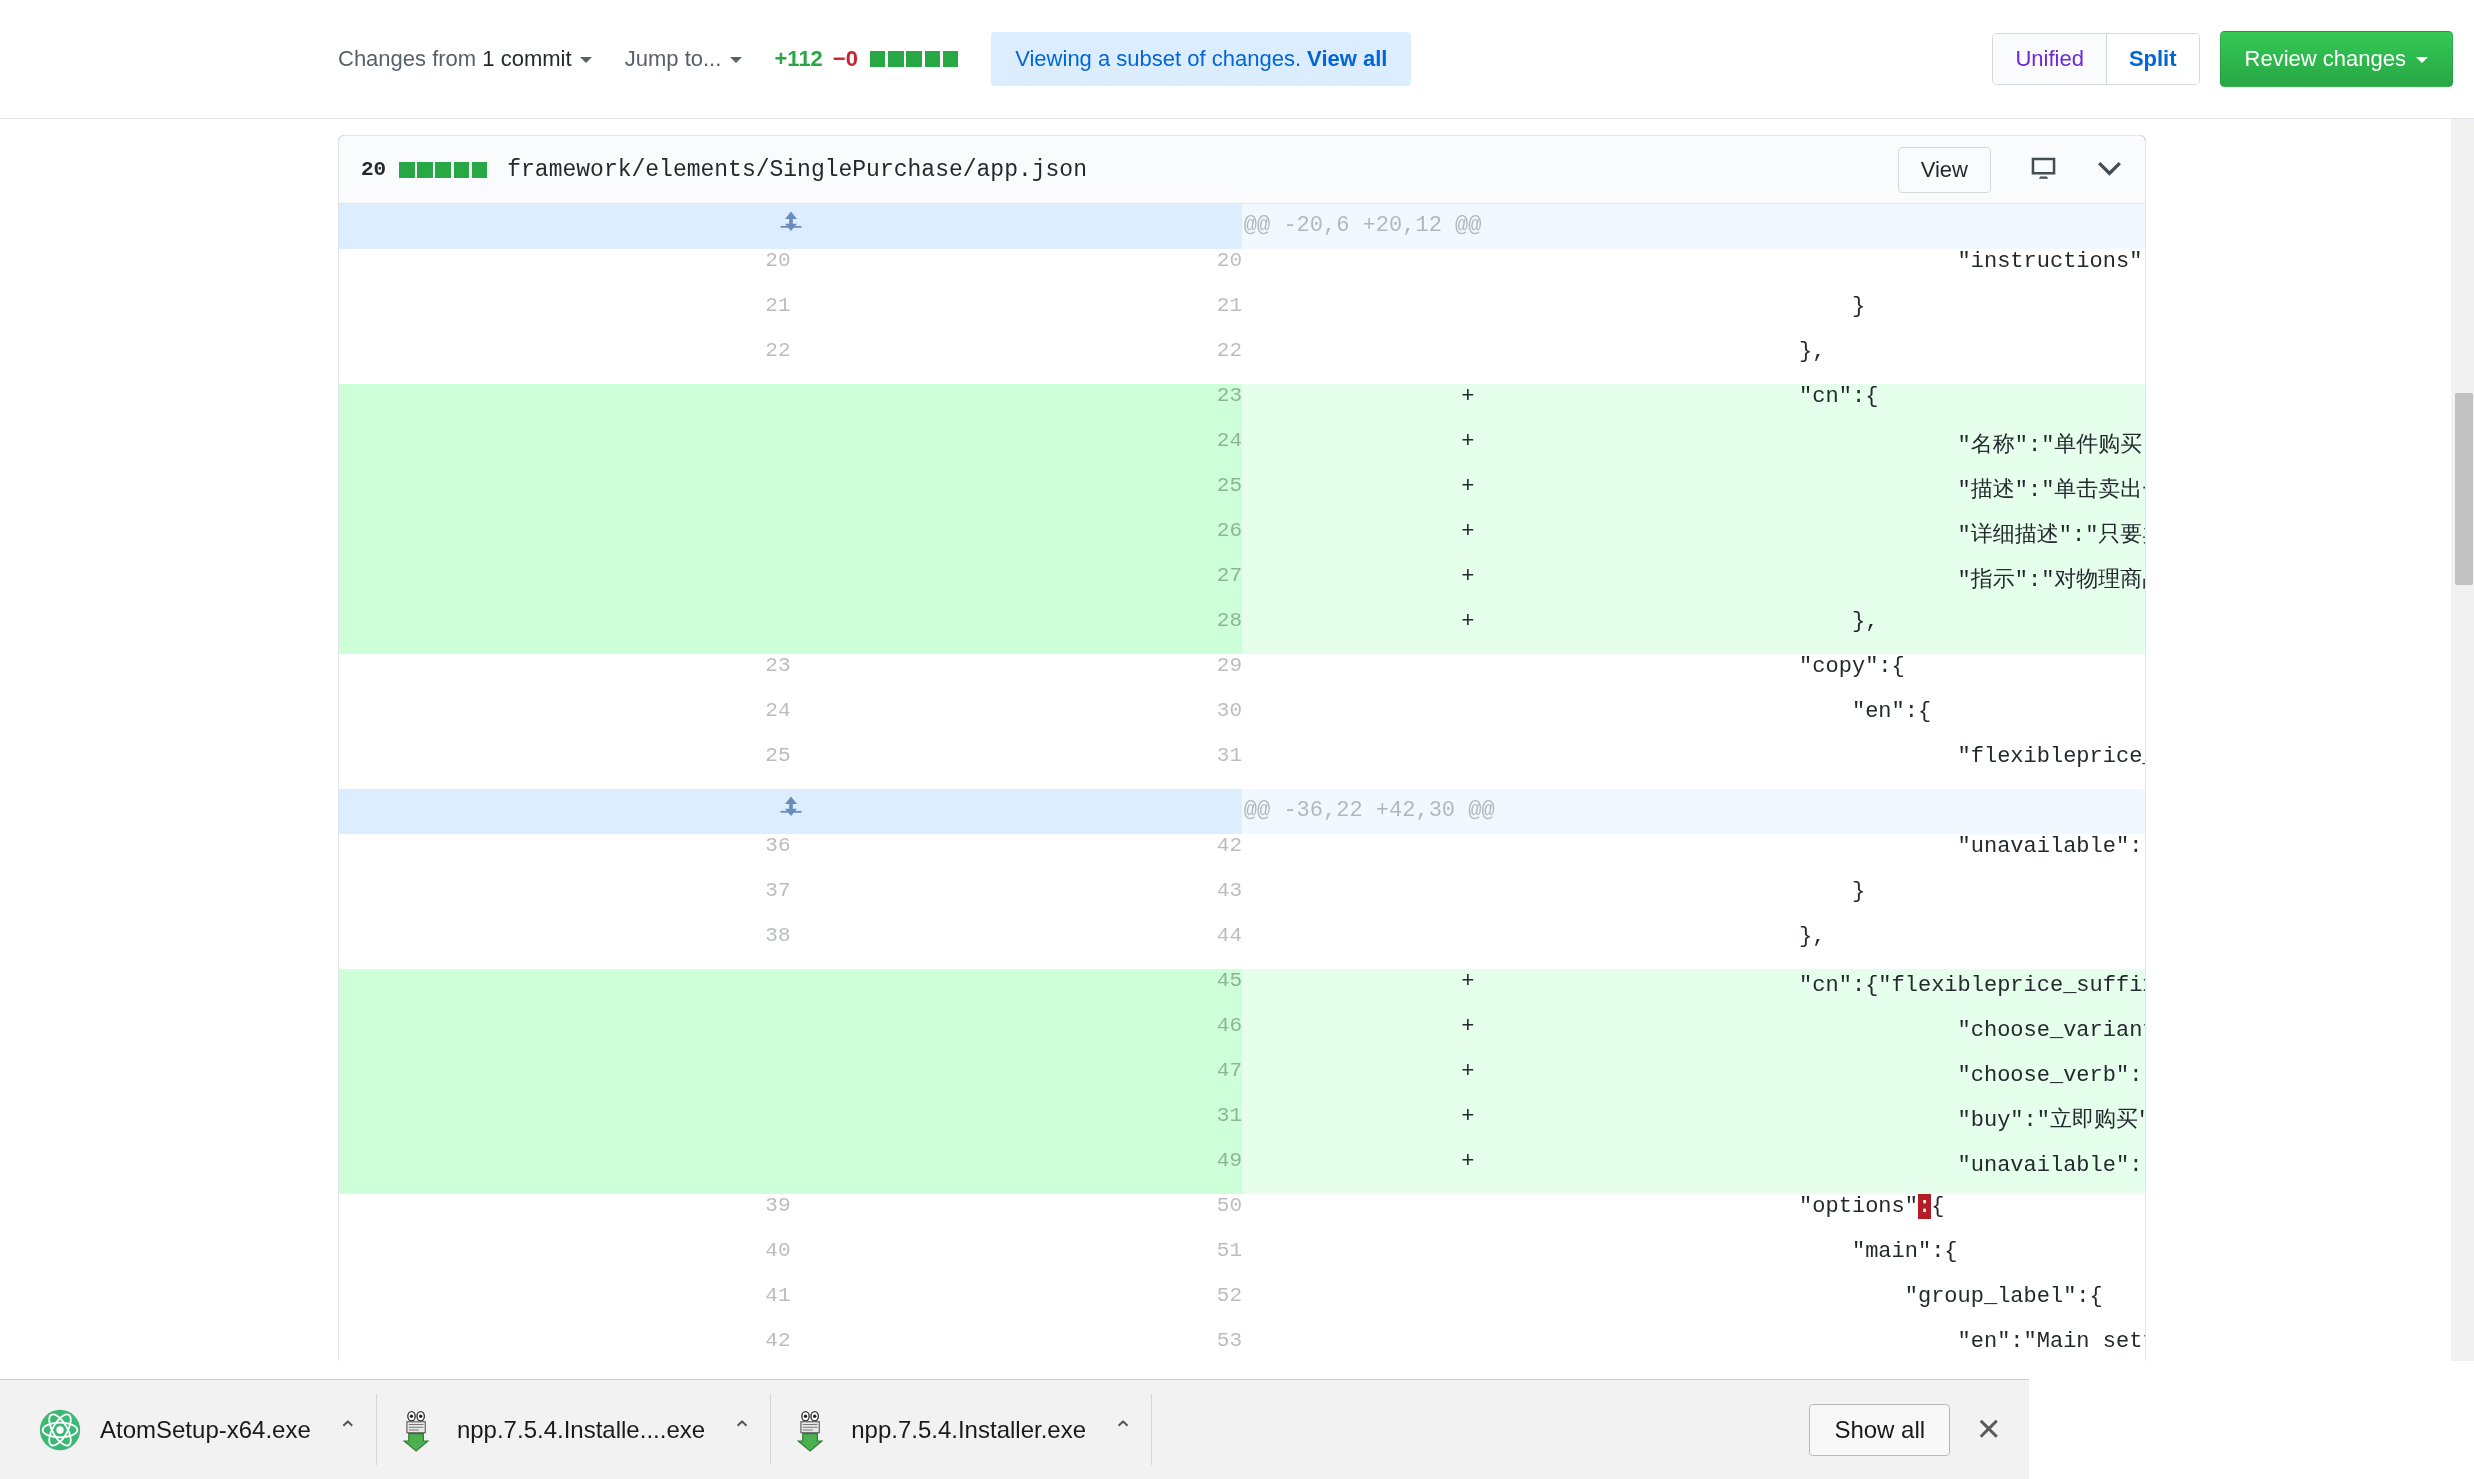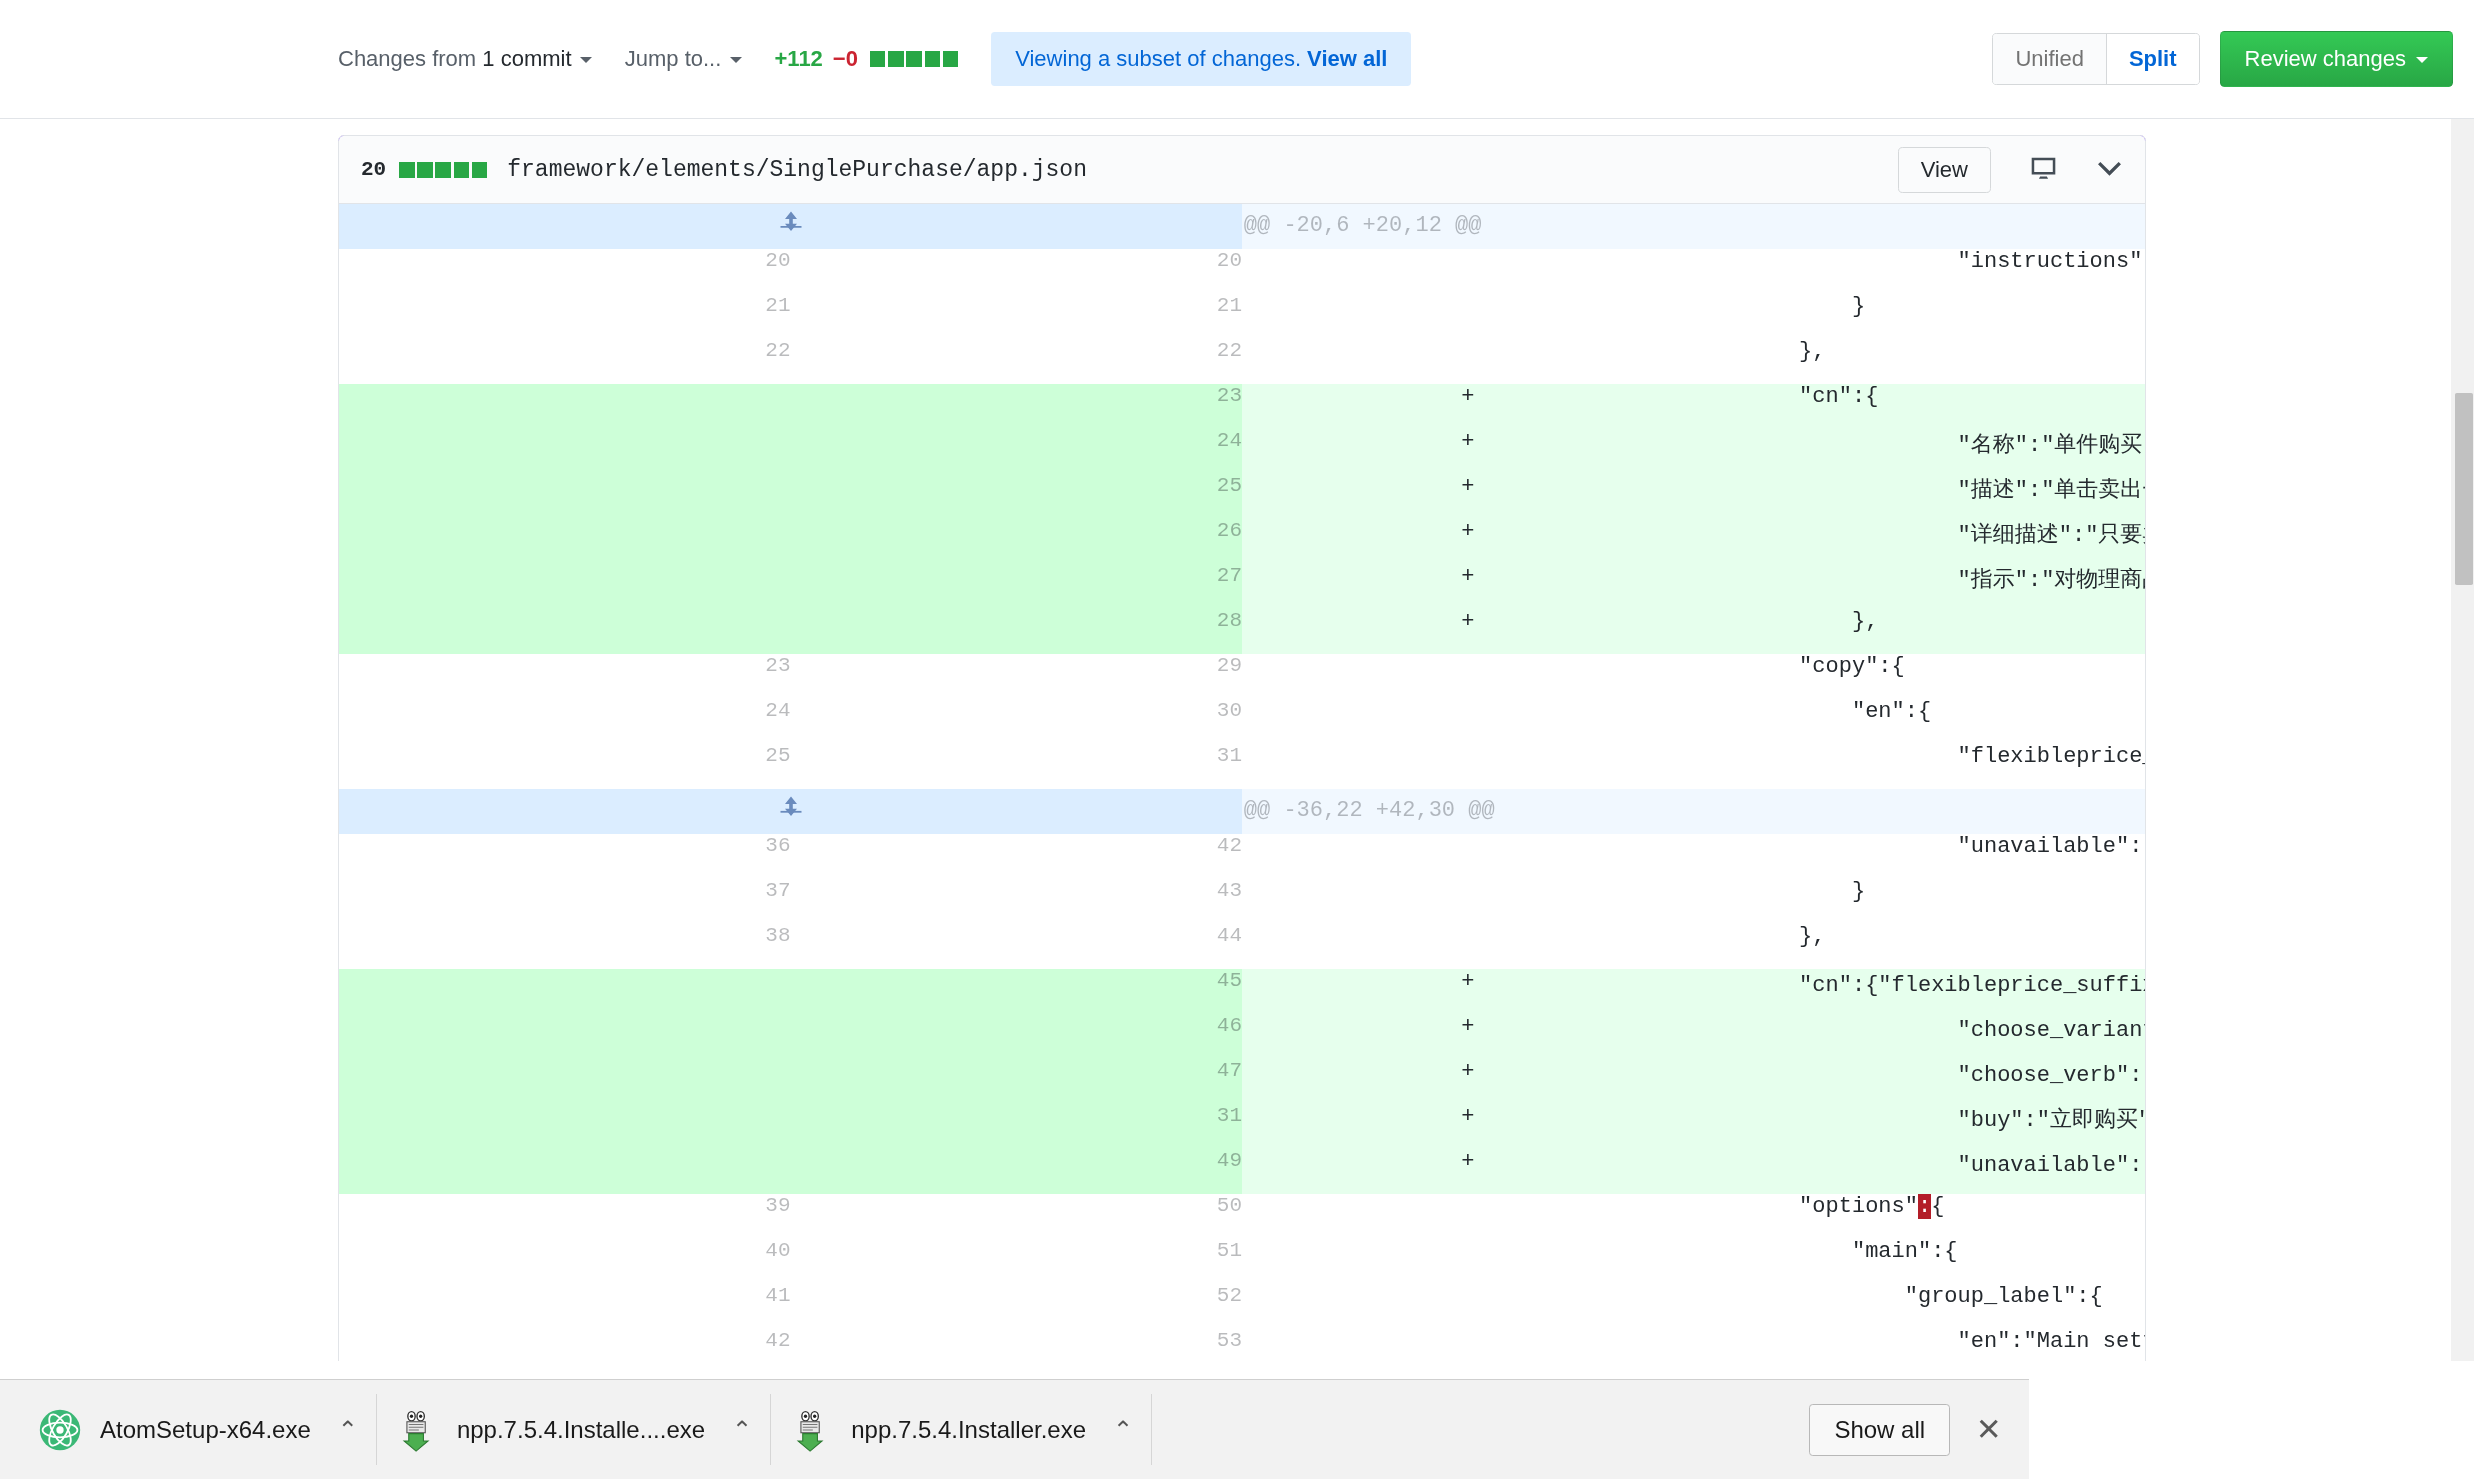--- a/index.html
+++ b/index.html
@@ -75,21 +75,21 @@
     border: 0.9px solid #d5d8da;
     border-radius: 4.6px;
     overflow: hidden;
     background: #fff;
   }
   .segmented div {
     padding: 12px 22px;
     font-size: 22px;
     cursor: pointer;
     background: #fafbfc;
-    color: #737373;
+    color: #6d28d9;
   }
   .segmented div.active {
     background: #ffffff;
     color: #0366d6;
     font-weight: bold;
     border-left: 0.9px solid #d5d8da;
   }
   .btn-green {
     background: linear-gradient(#34c955, #28a745);
     border: 0.9px solid rgba(27,31,35,.12);

